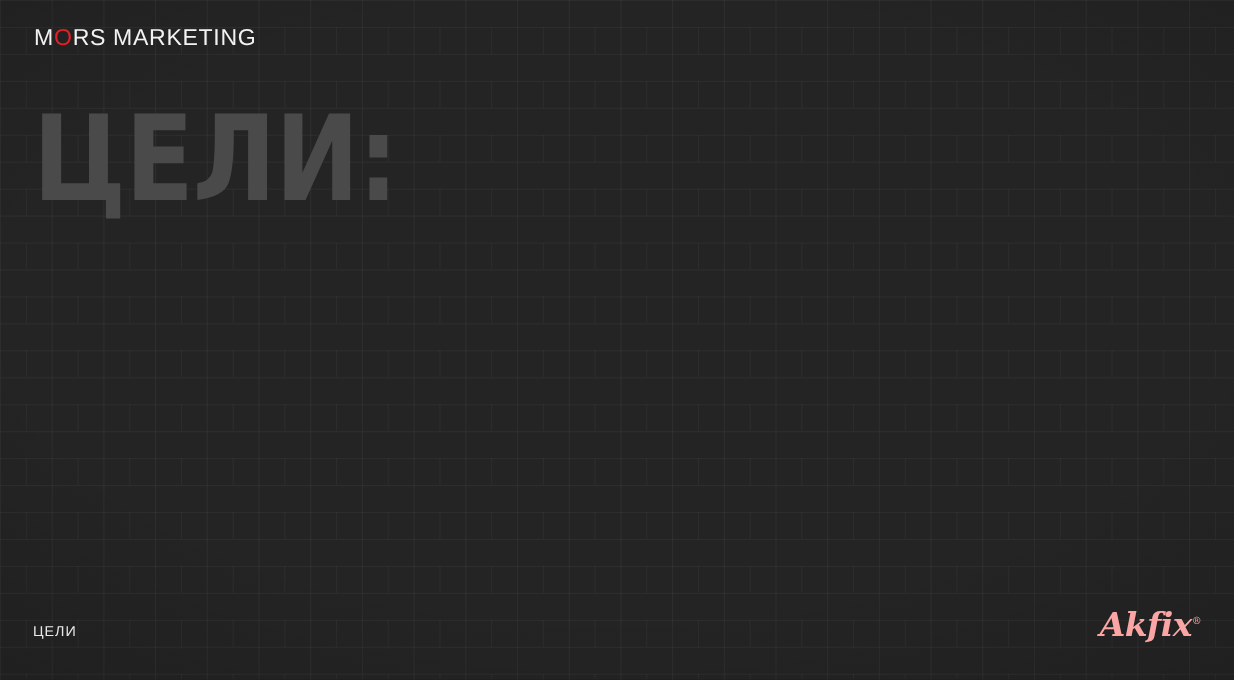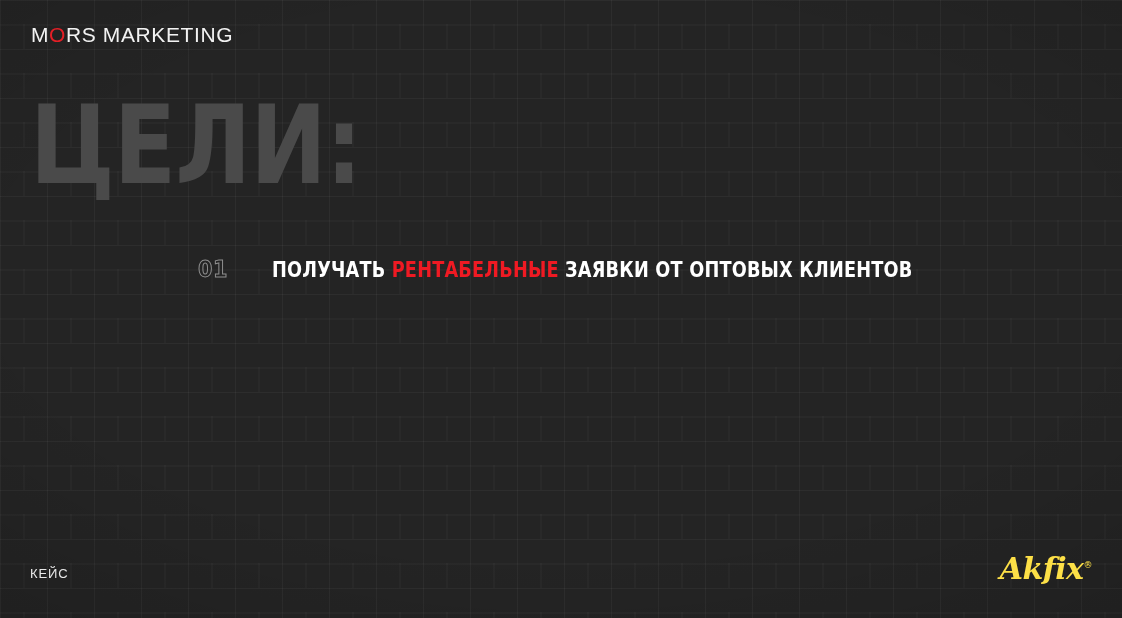--- a/index.html
+++ b/index.html
@@ -164,21 +164,21 @@
     letter-spacing: 0.9px;
     color: #e8e8e8;
     line-height: 1;
   }
   .footer-logo {
     position: absolute;
     right: 30px;
     bottom: 34px;
     z-index: 5;
     line-height: 1;
-    color: #fde047;
+    color: #fca5a5;
     font-family: "DejaVu Serif", serif;
     font-size: 30px;
     font-weight: 700;
     font-style: italic;
     letter-spacing: -0.5px;
     white-space: nowrap;
   }
   .footer-logo .reg {
     font-size: 9px;
     vertical-align: super;
@@ -196,30 +196,24 @@
   <div class="brick-vignette"></div>
 
   <div class="brand">
     <span>M</span><span class="brand-o">O</span><span>RS MARKETING</span>
   </div>
 
   <div class="big-title">ЦЕЛИ:</div>
 
   <div class="goals">
 
-    <div class="goal-row">
-      <div class="goal-num">01</div>
-      <div class="goal-text">
-        <span>ПОЛУЧАТЬ </span><span class="hl">РЕНТАБЕЛЬНЫЕ</span><span> ЗАЯВКИ ОТ ОПТОВЫХ КЛИЕНТОВ</span>
-      </div>
-    </div>
 
 
 
   </div>
 
-  <div class="footer-left">КЕЙС</div>
+  <div class="footer-left">ЦЕЛИ</div>
 
   <div class="footer-logo">
     <span>Akfix</span><span class="reg">®</span>
   </div>
 
 </div>
 
 </body></html>

